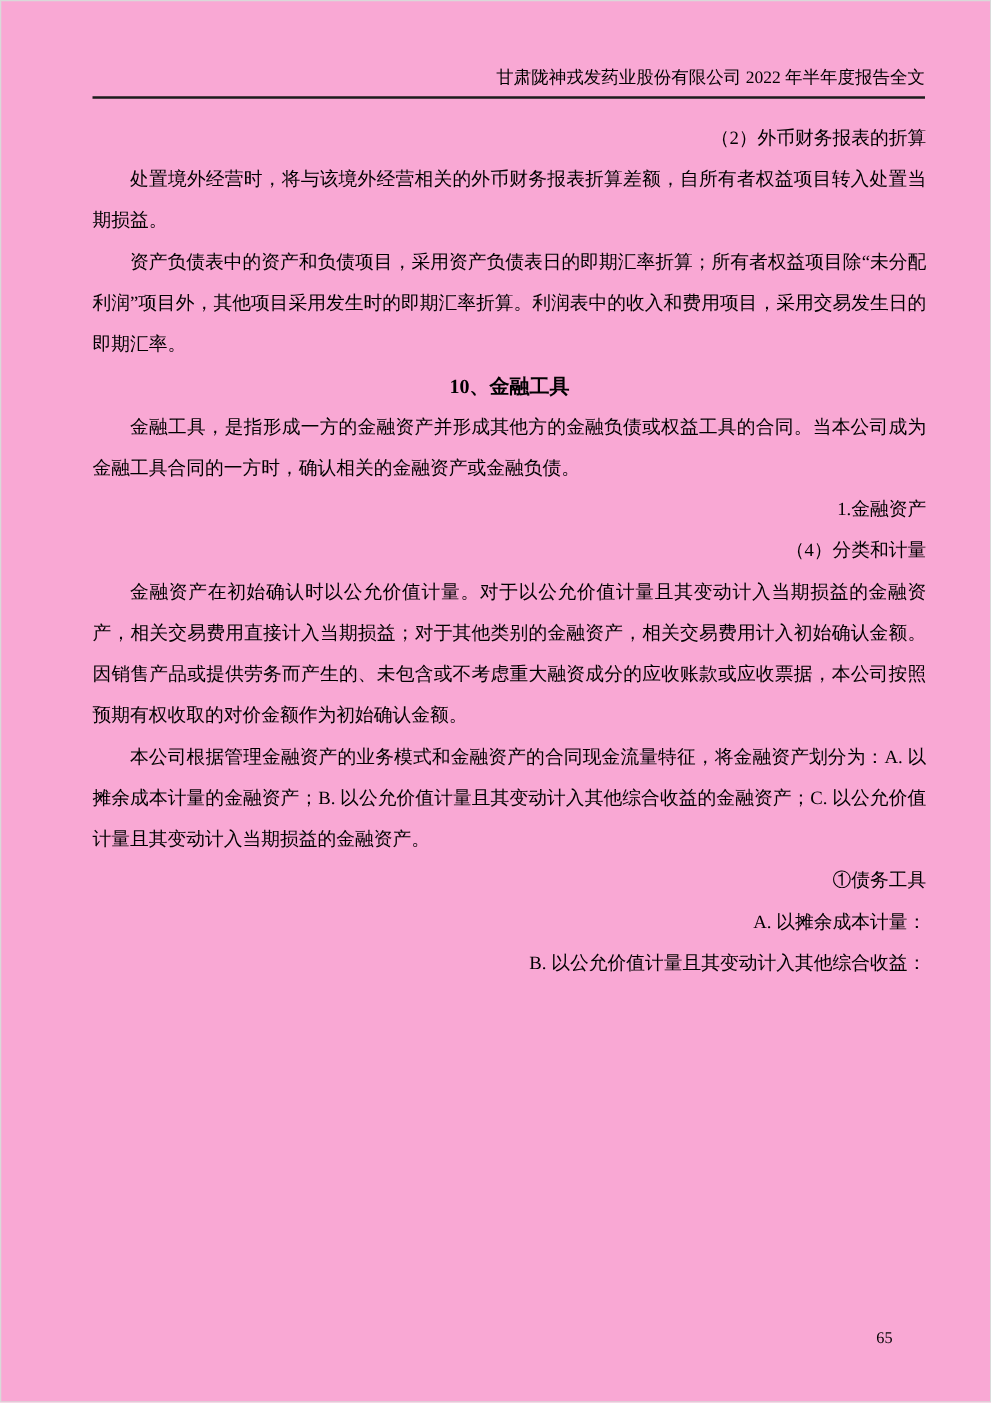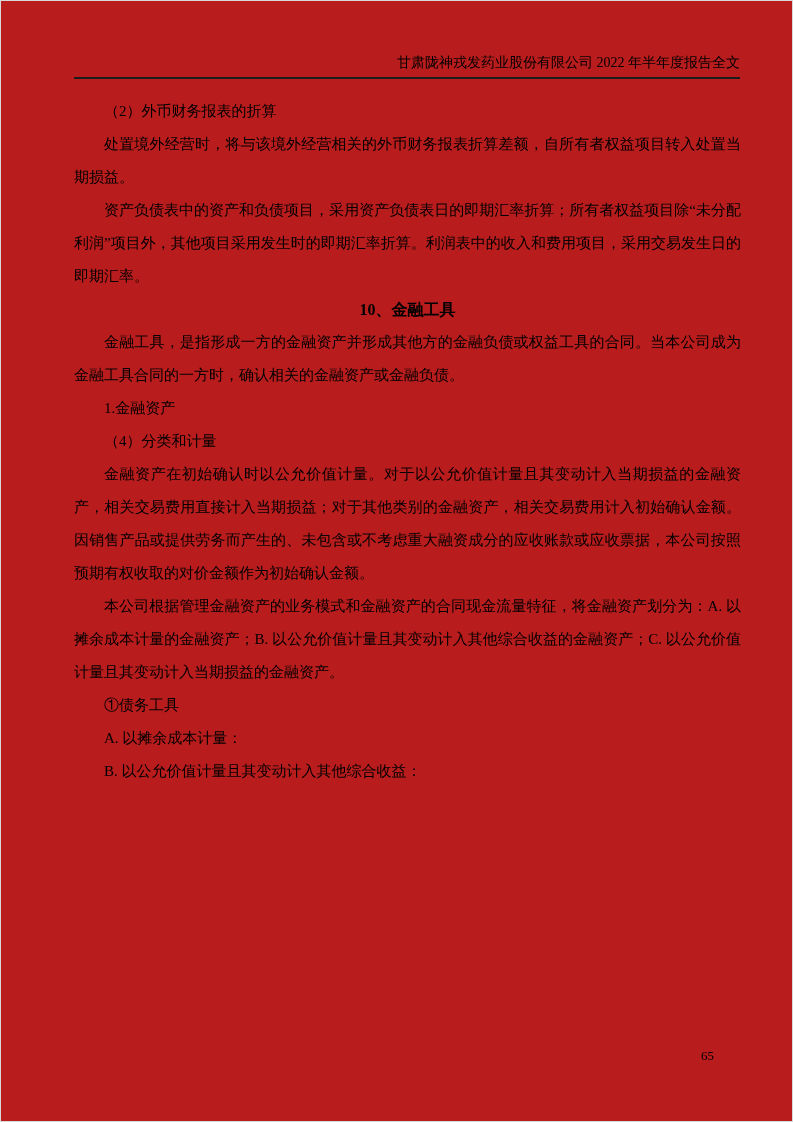--- a/index.html
+++ b/index.html
@@ -4,21 +4,21 @@
 <style>
   html, body {
     margin: 0;
     padding: 0;
     background: #ffffff;
   }
   .page {
     position: relative;
     width: 793px;
     height: 1122px;
-    background: #b91c1c;
+    background: #f9a8d4;
     color: #000000;
     font-family: "Liberation Serif", "DejaVu Serif", serif;
     overflow: hidden;
     box-sizing: border-box;
     border: 1px solid #d9d9d9;
   }
   .header {
     position: absolute;
     left: 73px;
     right: 52px;
@@ -41,34 +41,34 @@
     text-justify: inter-ideograph;
   }
   .content p {
     margin: 0;
   }
   .para {
     text-indent: 2em;
   }
   .sub {
     text-indent: 2em;
-    text-align: left;
+    text-align: right;
   }
   .heading {
     font-size: 16px;
     font-weight: bold;
     line-height: 33px;
     margin: 5px 0 12px 0;
     text-indent: 0;
     text-align: center;
   }
   .footer {
     position: absolute;
     right: 78px;
-    bottom: 58px;
+    bottom: 44px;
     font-size: 13px;
     line-height: 14px;
   }
 </style>
 </head>
 <body>
 
 <div class="page">
 
   <div class="header">

